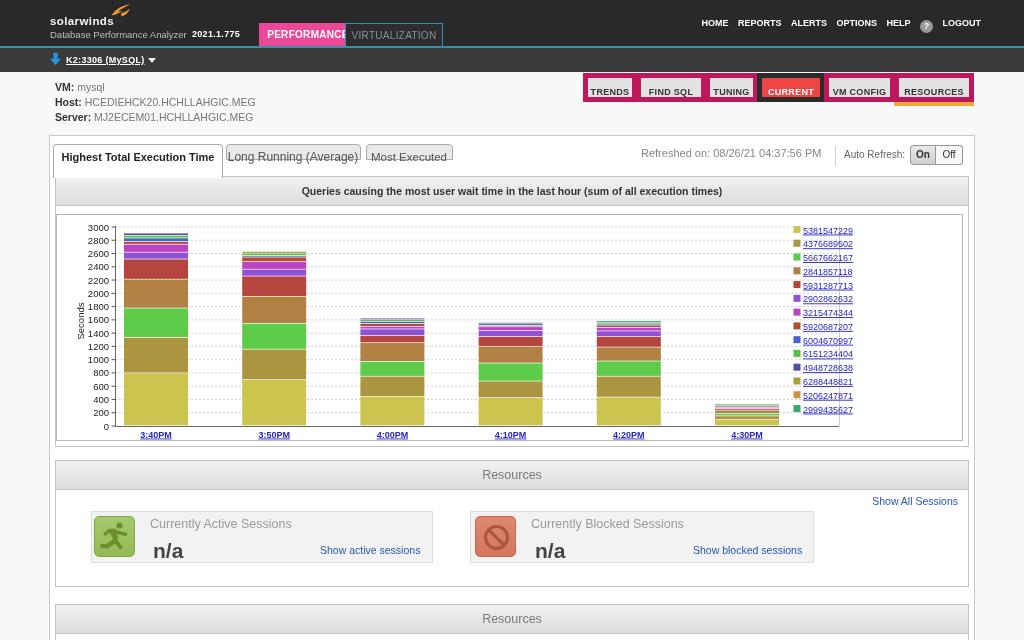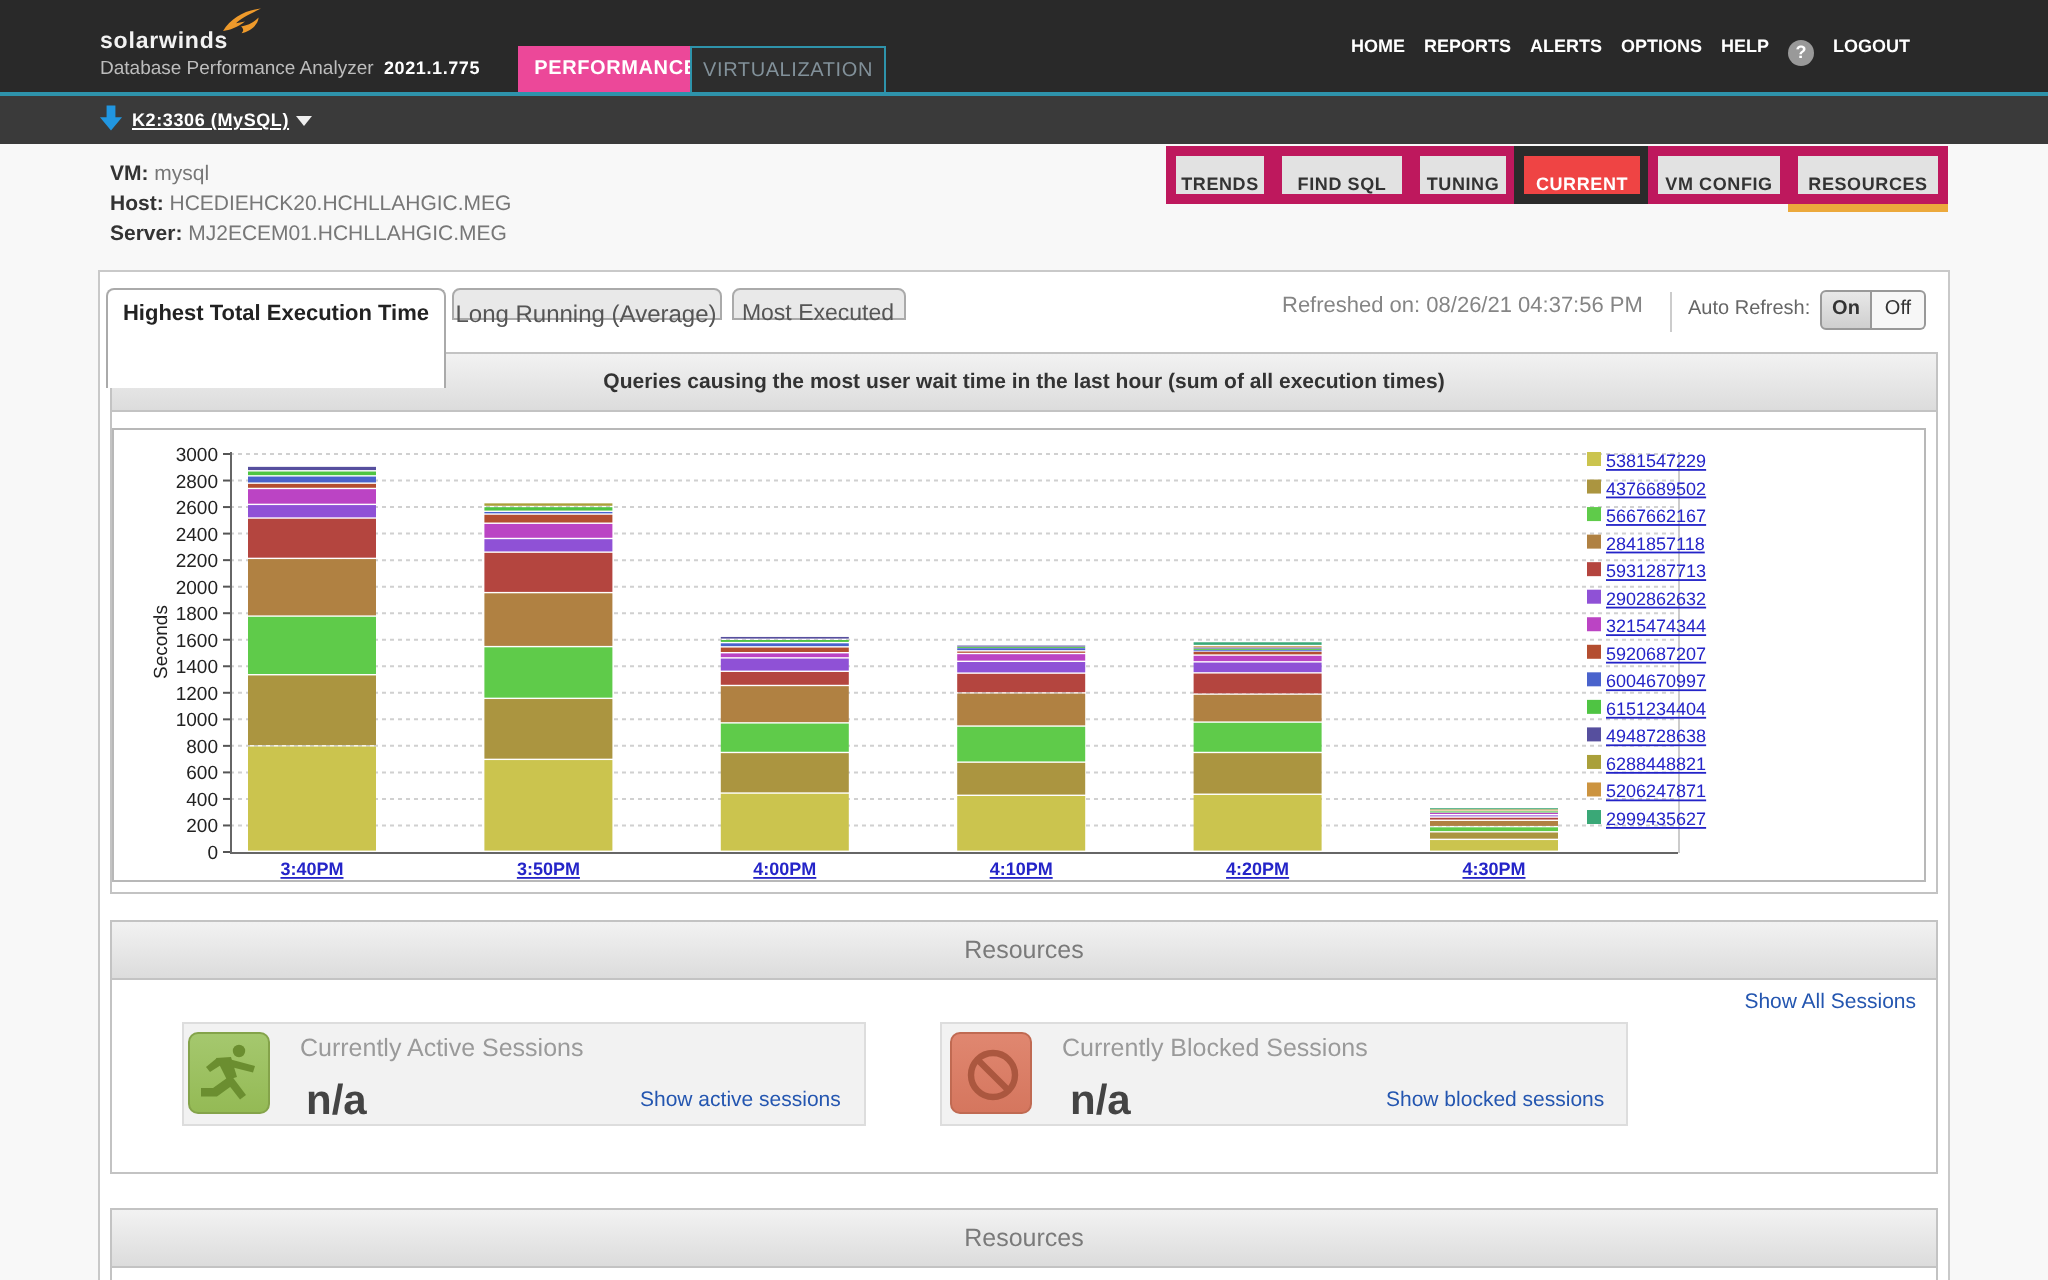--- a/index.html
+++ b/index.html
@@ -7,37 +7,37 @@
 body { font-family:"Liberation Sans", sans-serif; background:#f8f8f8; position:relative; }
 .abs { position:absolute; }
 
 #topbar { left:0; top:0; width:1024px; height:48px; background:#292929; border-bottom:2px solid #2e93ab; }
 #logo { left:50px; top:15px; color:#f2f2f2; font-size:11.5px; font-weight:bold; letter-spacing:0.4px; }
 #logosub { left:50px; top:29px; color:#bdbdbd; font-size:9.5px; }
 #ver { left:192px; top:29px; color:#fff; font-size:9px; font-weight:bold; letter-spacing:0.3px; }
 .toptab { top:23px; height:23px; line-height:23px; font-size:10px; font-weight:bold; text-align:center; letter-spacing:0.3px; }
 #tabperf { left:259px; width:98px; background:#ec4899; color:#fff; }
 #tabvirt { left:345px; width:98px; background:#2d2d2d; color:#82919a; border:1px solid #2e93ab; border-bottom:none; font-weight:normal; }
-#topmenu { right:69px; top:18px; color:#fff; font-size:9px; font-weight:bold; letter-spacing:0; }
+#topmenu { right:43px; top:18px; color:#fff; font-size:9px; font-weight:bold; letter-spacing:0; }
 #topmenu span { margin-left:9.5px; }
 .qmark { display:inline-block; width:13px; height:13px; border-radius:50%; background:#999; color:#fff; font-size:9px; line-height:13px; text-align:center; font-weight:bold; vertical-align:-3px; margin-left:3px;}
 
 #subbar { left:0; top:48px; width:1024px; height:24px; background:#3a3a3a; }
 #dbname { left:66px; top:55px; color:#fff; font-size:9px; font-weight:bold; text-decoration:underline; letter-spacing:0.3px; }
 #caret { left:147.5px; top:58px; width:0; height:0; border-left:4.5px solid transparent; border-right:4.5px solid transparent; border-top:5.5px solid #eee; }
 
 .vline { left:55px; font-size:10.5px; color:#777; }
 .vline b { color:#333; }
 
 .rtab { top:73px; height:29px; line-height:28px; text-align:center; font-size:9px; font-weight:bold; color:#333; background:#e2e2e2; border:5px solid #be185d; letter-spacing:0.3px; }
 .rtab.dark { background:#ef4444; color:#fff; border-color:#2b2b2b; }
 #orangebar { left:894px; top:102px; width:80px; height:4px; background:#eca93c; }
 
 .stab { top:144px; height:16px; line-height:25px; font-size:12px; border:1px solid #aaa; border-radius:4px 4px 0 0; text-align:center; }
-.stab.active { background:#fff; font-weight:bold; color:#222; border-bottom:none; height:50px; z-index:3; font-size:11px; }
+.stab.active { background:#fff; font-weight:bold; color:#222; border-bottom:none; height:34px; z-index:3; font-size:11px; }
 .stab.idle { background:#e9e9e9; color:#555; }
 #refreshed { top:147px; left:641px; font-size:11px; color:#858585; }
 #autoref { top:149px; left:844px; font-size:10px; color:#666; }
 .btn { top:145px; height:20px; line-height:18px; font-size:10px; color:#333; text-align:center; border:1px solid #999; }
 #btnon { left:910px; width:26px; background:linear-gradient(#e8e8e8,#cfcfcf); border-radius:3px 0 0 3px; font-weight:bold;}
 #btnoff { left:936px; width:27px; background:#f7f7f7; border-left:none; border-radius:0 3px 3px 0; }
 #refdiv { left:835px; top:146px; width:1px; height:20px; background:#ccc; }
 
 .panel { left:55px; width:914px; background:#fff; border:1px solid #c3c3c3; }
 .phead { height:29px; line-height:28px; text-align:center; background:linear-gradient(#f2f2f2,#dcdcdc); border-bottom:1px solid #c3c3c3; }

